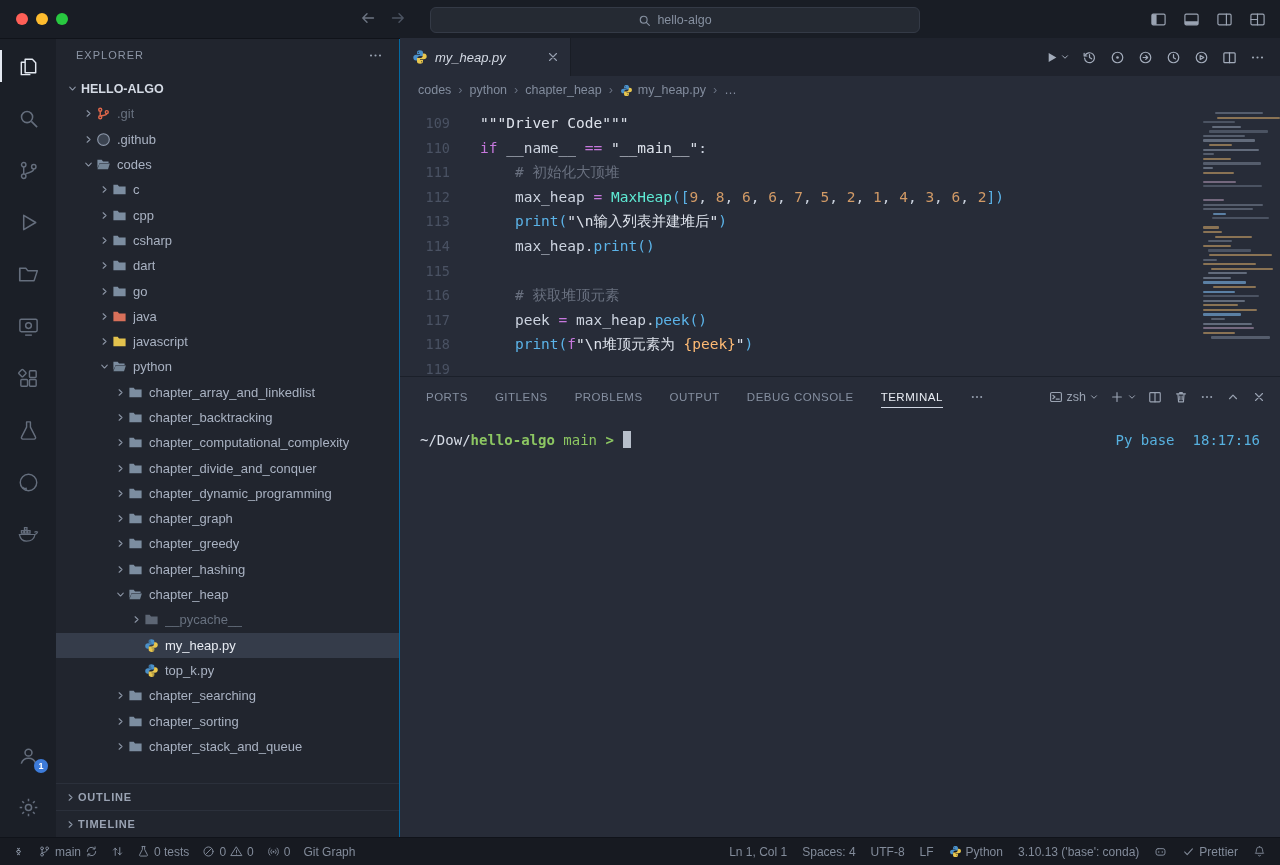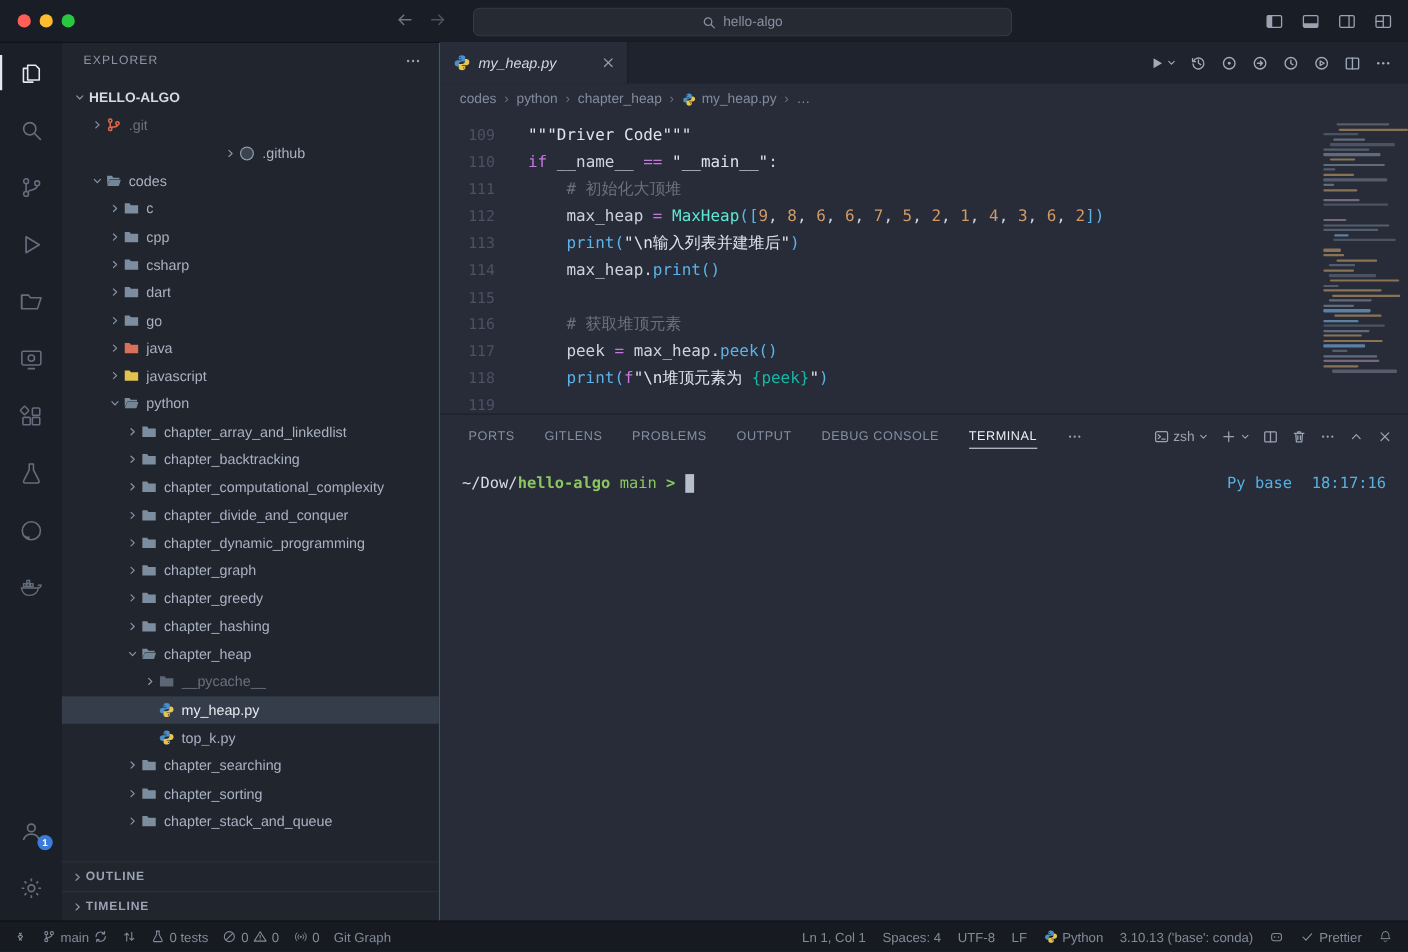--- a/index.html
+++ b/index.html
@@ -71,21 +71,21 @@
   .breadcrumbs{height:28px;display:flex;align-items:center;gap:7px;padding-left:18px;font-size:12.5px;color:#828c9d;flex:0 0 auto}
   .bc-sep{color:#697283}
   .bc-item{display:flex;align-items:center;gap:5px;cursor:pointer}
   .bc-item svg{width:13px;height:13px}
 
   
   .code-area{flex:1;position:relative;padding-top:7px;font-family:"DejaVu Sans Mono",monospace;overflow:hidden}
   .code-line{display:flex;height:24.6px;line-height:24.6px;font-size:14.5px;white-space:pre}
   .ln{flex:0 0 50px;text-align:right;color:#4a5263;margin-right:30px;font-size:13.5px}
   .tok-fg{color:#ccd3df}.tok-kw{color:#c678dd}.tok-str{color:#dde2eb}.tok-com{color:#69707f}
-  .tok-fn{color:#5bb3e8}.tok-cls{color:#5eead4}.tok-num{color:#d19a66}.tok-brk{color:#5bb3e8}.tok-ipl{color:#14b8a6}
+  .tok-fn{color:#5bb3e8}.tok-cls{color:#5eead4}.tok-num{color:#d19a66}.tok-brk{color:#5bb3e8}.tok-ipl{color:#fdba74}
 
   .minimap{position:absolute;top:8px;right:5px;width:74px;height:232px;cursor:pointer}
   .mm-bar{height:2.2px;margin-bottom:2.4px;border-radius:1px}
 
   
   .panel{height:460px;border-top:1px solid #1b202a;display:flex;flex-direction:column;flex:0 0 auto}
   .panel-tabs-row{height:40px;display:flex;align-items:center;padding-left:26px;flex:0 0 auto}
   .panel-tab{font-size:11.5px;letter-spacing:.5px;color:#858fa0;margin-right:27px;height:100%;display:flex;align-items:center;cursor:pointer;position:relative}
   .panel-tab.active{color:#e9edf4}
   .panel-tab.active::after{content:"";position:absolute;left:0;right:0;bottom:9px;height:1px;background:#cfd6e2}
@@ -307,21 +307,21 @@
             <span class="ticon">
               <svg viewBox="0 0 16 16" width="15" height="15" fill="none" stroke="#e0674a" stroke-width="1.5">
                 <circle cx="4.5" cy="4" r="1.6"></circle>
                 <circle cx="4.5" cy="12" r="1.6"></circle>
                 <circle cx="11.5" cy="6.5" r="1.6"></circle>
                 <path d="M4.5 5.6v4.8M11.5 8.1c0 2.5-4.5 1.6-7 2.6"></path>
               </svg>
             </span>
             <span class="tlabel">.git</span>
           </div>
-          <div class="tree-row" style="padding-left: 24px; justify-content: center;">
+          <div class="tree-row" style="padding-left: 24px;">
             <span class="twisty">
               <svg viewBox="0 0 16 16" width="15" height="15" fill="none" stroke="currentColor" stroke-width="1.6" stroke-linecap="round" stroke-linejoin="round">
                 <path d="M6 4l4.2 4L6 12"></path>
               </svg>
             </span>
             <span class="ticon">
               <svg viewBox="0 0 16 16" width="15" height="15">
                 <circle cx="8" cy="8" r="6.2" fill="#3b4350" stroke="#8e99ab" stroke-width="1.2"></circle>
               </svg>
             </span>

